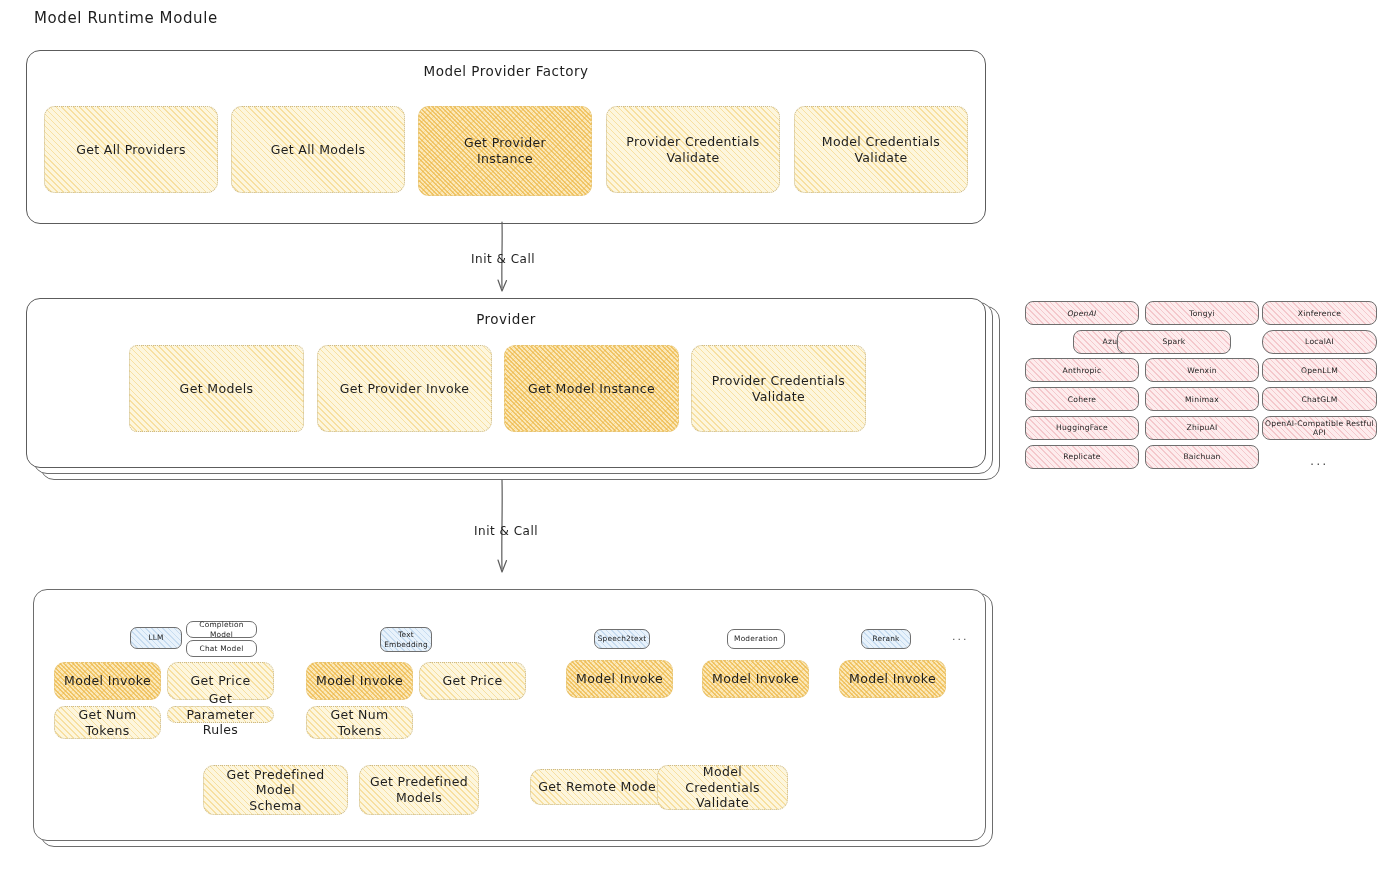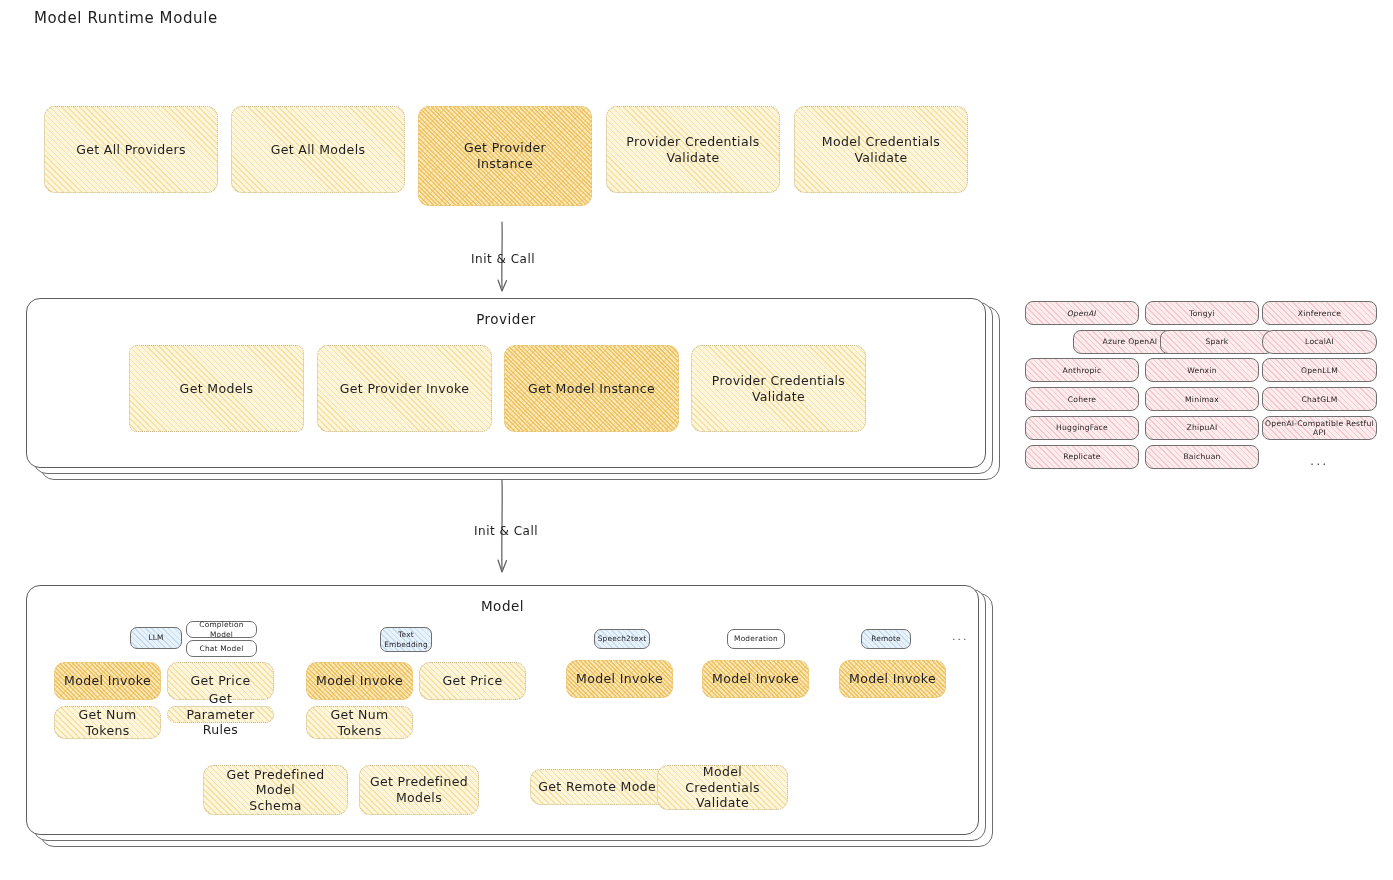--- a/index.html
+++ b/index.html
@@ -109,24 +109,27 @@
     position:absolute;font-size:13px;color:#555;letter-spacing:2px;
   }
 </style>
 </head>
 <body>
 
 <div class="stage">
 
   <div id="page-title">Model Runtime Module</div>
 
+  <div class="panel" id="factory-panel" style="left:26px;top:50px;width:958px;height:172px;">
+    <div class="panel-title">Model Provider Factory</div>
+  </div>
   <div id="factory-nodes">
       <div class="node" style="left: 44px; top: 106px; width: 174px; height: 87px;">Get All Providers</div>
       <div class="node" style="left: 231px; top: 106px; width: 174px; height: 87px;">Get All Models</div>
-      <div class="node hl" style="left: 418px; top: 106px; width: 174px; height: 100px;">Get Provider<br>Instance</div>
+      <div class="node hl" style="left: 418px; top: 106px; width: 174px; height: 90px;">Get Provider<br>Instance</div>
       <div class="node" style="left: 606px; top: 106px; width: 174px; height: 87px;">Provider Credentials<br>Validate</div>
       <div class="node" style="left: 794px; top: 106px; width: 174px; height: 87px;">Model Credentials<br>Validate</div>
     </div>
 
   <div class="conn" style="left:496px;top:222px;">
     <svg width="20" height="78" viewBox="0 0 20 78">
       <path d="M6 0 C6.6 20 5.4 44 6 66" stroke="#5c5c5c" stroke-width="1.2" fill="none" stroke-linecap="round"></path>
       <path d="M2 58 L6 69 L10.5 58.5" stroke="#5c5c5c" stroke-width="1.2" fill="none" stroke-linecap="round" stroke-linejoin="round"></path>
     </svg>
   </div>
@@ -145,21 +148,21 @@
     </div>
 
   <div id="provider-list">
       <div class="chip" style="left: 1025px; top: 301px; width: 114px; height: 24px; font-style: italic;">OpenAI</div>
       <div class="chip" style="left: 1025px; top: 329.7px; width: 114px; height: 24px; margin-left: 48px;">Azure OpenAI</div>
       <div class="chip" style="left: 1025px; top: 358.4px; width: 114px; height: 24px;">Anthropic</div>
       <div class="chip" style="left: 1025px; top: 387.1px; width: 114px; height: 24px;">Cohere</div>
       <div class="chip" style="left: 1025px; top: 415.8px; width: 114px; height: 24px;">HuggingFace</div>
       <div class="chip" style="left: 1025px; top: 444.5px; width: 114px; height: 24px;">Replicate</div>
       <div class="chip" style="left: 1145px; top: 301px; width: 114px; height: 24px;">Tongyi</div>
-      <div class="chip" style="left: 1160px; top: 329.7px; width: 114px; height: 24px;">Spark</div>
+      <div class="chip" style="left: 1117px; top: 329.7px; width: 114px; height: 24px;">Spark</div>
       <div class="chip" style="left: 1145px; top: 358.4px; width: 114px; height: 24px;">Wenxin</div>
       <div class="chip" style="left: 1145px; top: 387.1px; width: 114px; height: 24px;">Minimax</div>
       <div class="chip" style="left: 1145px; top: 415.8px; width: 114px; height: 24px;">ZhipuAI</div>
       <div class="chip" style="left: 1145px; top: 444.5px; width: 114px; height: 24px;">Baichuan</div>
       <div class="chip" style="left: 1262px; top: 301px; width: 115px; height: 24px;">Xinference</div>
       <div class="chip" style="left: 1262px; top: 329.7px; width: 115px; height: 24px; border-radius: 11px;">LocalAI</div>
       <div class="chip" style="left: 1262px; top: 358.4px; width: 115px; height: 24px;">OpenLLM</div>
       <div class="chip" style="left: 1262px; top: 387.1px; width: 115px; height: 24px;">ChatGLM</div>
       <div class="chip" style="left: 1262px; top: 415.8px; width: 115px; height: 24px;">OpenAI-Compatible Restful API</div>
     </div>
@@ -168,40 +171,37 @@
   <div class="conn" style="left:496px;top:480px;">
     <svg width="20" height="100" viewBox="0 0 20 100">
       <path d="M6 0 C6.7 26 5.3 62 6 89" stroke="#5c5c5c" stroke-width="1.2" fill="none" stroke-linecap="round"></path>
       <path d="M2 80 L6 92 L10.5 80.5" stroke="#5c5c5c" stroke-width="1.2" fill="none" stroke-linecap="round" stroke-linejoin="round"></path>
     </svg>
   </div>
   <div class="conn-label" style="left:474px;top:524px;">Init &amp; Call</div>
 
   <div class="sheet" style="left:40px;top:593px;width:951px;height:252px;"></div>
   <div class="sheet" style="left:33px;top:589px;width:951px;height:250px;"></div>
-  <div class="panel" id="model-panel" style="left:26px;top:585px;width:951px;height:248px;">
-    <div class="panel-title">Model</div>
-  </div>
   <div id="model-groups">
       <div class="badge" style="left: 130px; top: 627px; width: 52px; height: 22px;">LLM</div>
       <div class="badge plain" style="left: 186px; top: 621px; width: 71px; height: 17px;">Completion Model</div>
       <div class="badge plain" style="left: 186px; top: 640px; width: 71px; height: 17px;">Chat Model</div>
       <div class="node hl" style="left: 54px; top: 662px; width: 107px; height: 38px;">Model Invoke</div>
       <div class="node" style="left: 167px; top: 662px; width: 107px; height: 38px;">Get Price</div>
       <div class="node" style="left: 54px; top: 706px; width: 107px; height: 33px;">Get Num Tokens</div>
       <div class="node" style="left: 167px; top: 706px; width: 107px; height: 17px;">Get Parameter<br>Rules</div>
       <div class="badge" style="left: 380px; top: 627px; width: 52px; height: 25px;">Text<br>Embedding</div>
       <div class="node hl" style="left: 306px; top: 662px; width: 107px; height: 38px;">Model Invoke</div>
       <div class="node" style="left: 419px; top: 662px; width: 107px; height: 38px;">Get Price</div>
       <div class="node" style="left: 306px; top: 706px; width: 107px; height: 33px;">Get Num Tokens</div>
       <div class="badge" style="left: 594px; top: 629px; width: 56px; height: 20px;">Speech2text</div>
       <div class="node hl" style="left: 566px; top: 660px; width: 107px; height: 38px;">Model Invoke</div>
       <div class="badge plain" style="left: 727px; top: 629px; width: 58px; height: 20px;">Moderation</div>
       <div class="node hl" style="left: 702px; top: 660px; width: 107px; height: 38px;">Model Invoke</div>
-      <div class="badge" style="left: 861px; top: 629px; width: 50px; height: 20px;">Remote</div>
+      <div class="badge" style="left: 861px; top: 629px; width: 50px; height: 20px;">Rerank</div>
       <div class="node hl" style="left: 839px; top: 660px; width: 107px; height: 38px;">Model Invoke</div>
     </div>
   <div class="ellipsis" style="left:952px;top:630px;font-size:11px;">...</div>
   <div id="model-common">
       <div class="node" style="left: 203px; top: 765px; width: 145px; height: 50px;">Get Predefined Model<br>Schema</div>
       <div class="node" style="left: 359px; top: 765px; width: 120px; height: 50px;">Get Predefined<br>Models</div>
       <div class="node" style="left: 530px; top: 769px; width: 145px; height: 36px; text-align: right;">Get Remote Models</div>
       <div class="node" style="left: 657px; top: 765px; width: 131px; height: 45px;">Model Credentials<br>Validate</div>
     </div>
 

